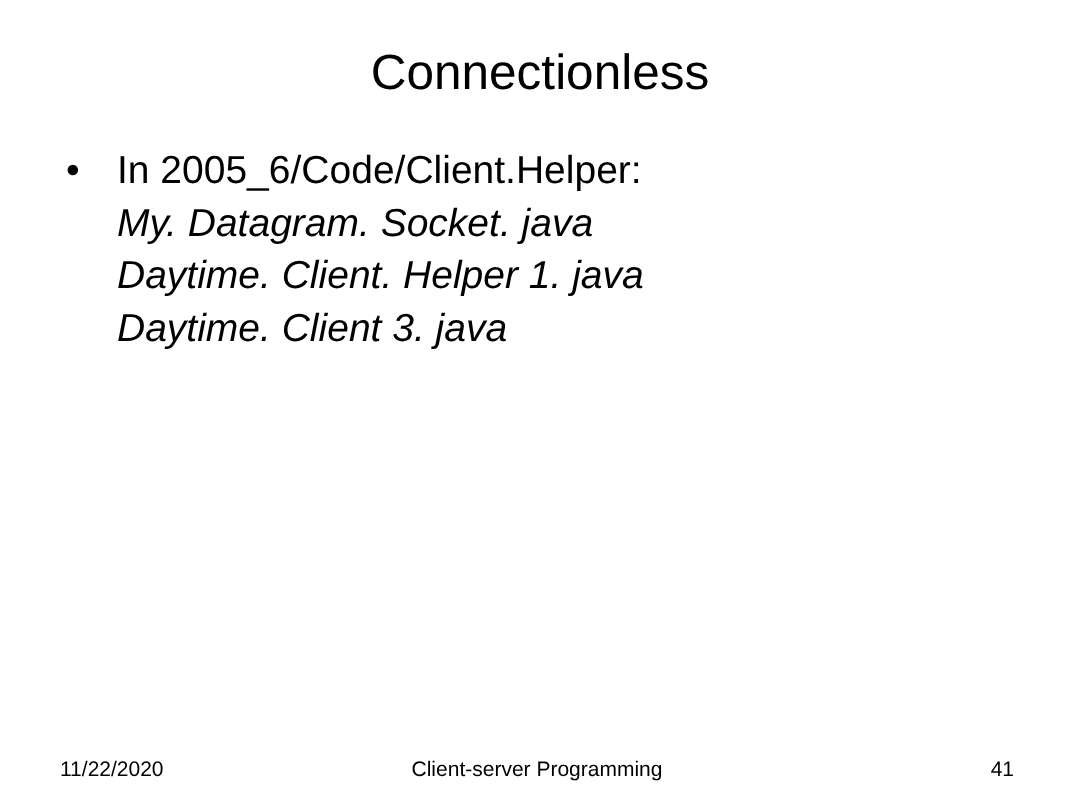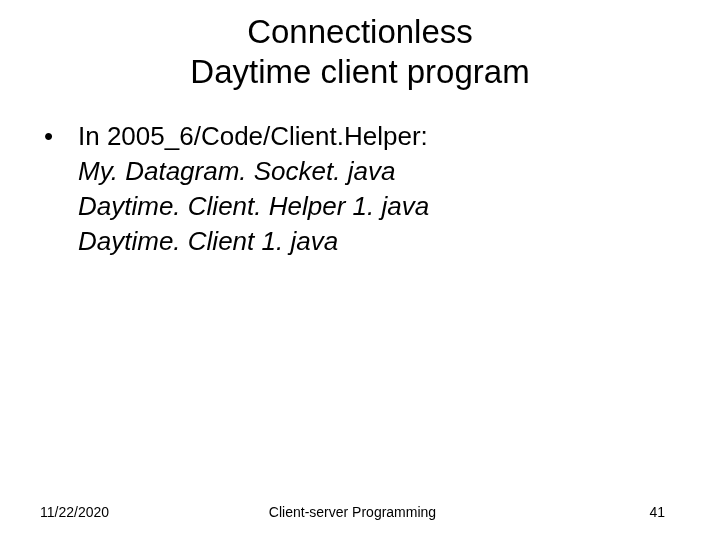--- a/index.html
+++ b/index.html
@@ -1,45 +1,44 @@
 <!DOCTYPE html>
 <html><head>
 <meta charset="utf-8">
 <style>
   * { margin: 0; padding: 0; box-sizing: border-box; }
   html, body { width: 720px; height: 540px; background: #fff; font-family: Arial, Helvetica, sans-serif; color: #000; }
-  .slide { width: 720px; height: 540px; position: relative; padding: 12px 40px 20px 40px; border-radius: 11px; }
+  .slide { width: 720px; height: 540px; position: relative; padding: 28px 40px 20px 40px; border-radius: 11px; }
   .title { text-align: center; font-size: 33px; font-weight: 400; line-height: 1.2; margin-bottom: 28px; }
   .body { font-size: 26px; line-height: 1.35; }
   .bullet-row { display: flex; }
   .bullet-marker { width: 38px; flex-shrink: 0; padding-left: 4px; }
   .bullet-text { flex: 1; }
   .indent-line { padding-left: 38px; font-style: italic; }
-  .footer { position: absolute; bottom: 20px; left: 40px; right: 55px; display: flex; justify-content: space-between; align-items: baseline; font-size: 14px; }
+  .footer { position: absolute; bottom: 20px; left: 40px; right: 44px; display: flex; justify-content: space-between; align-items: baseline; font-size: 14px; }
   .footer .center { position: absolute; left: 0; right: 0; text-align: center; }
   .footer .left, .footer .right { position: relative; z-index: 1; }
 </style>
 </head>
 <body>
 
 <div class="slide">
 
   <div class="title">
     <span>Connectionless</span><br>
-    <span>Daytime client program</span>
   </div>
 
   <div class="body">
     <div class="bullet-row">
       <div class="bullet-marker">•</div>
       <div class="bullet-text">In 2005_6/Code/Client.Helper:</div>
     </div>
     <div class="indent-line">My. Datagram. Socket. java</div>
     <div class="indent-line">Daytime. Client. Helper 1. java</div>
-    <div class="indent-line">Daytime. Client 1. java</div>
+    <div class="indent-line">Daytime. Client 3. java</div>
   </div>
 
   <div class="footer">
     <span class="left">11/22/2020</span>
     <span class="center">Client-server Programming</span>
     <span class="right">41</span>
   </div>
 
 </div>
 

